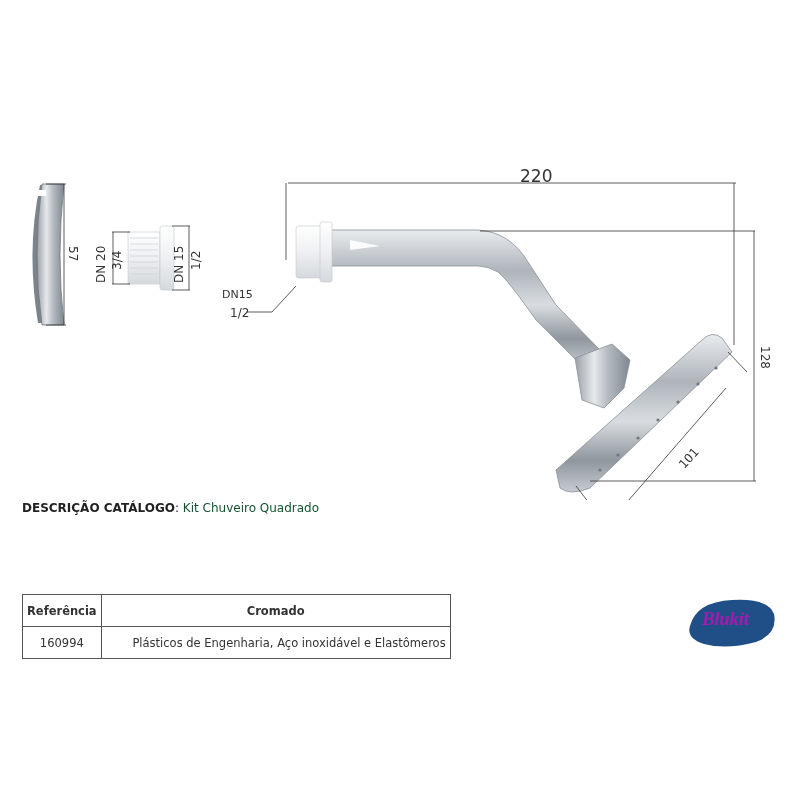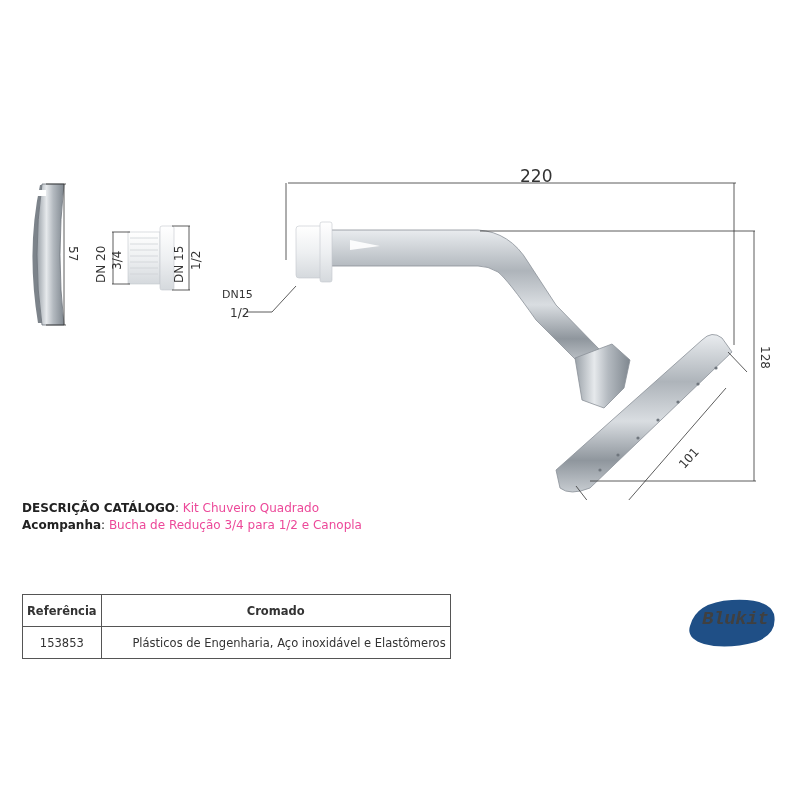--- a/index.html
+++ b/index.html
@@ -1,21 +1,21 @@
 <!DOCTYPE html>
 <html><head>
 <meta charset="utf-8">
 <style>
   html, body { margin:0; padding:0; background:#ffffff; }
   body { width:800px; height:800px; position:relative; overflow:hidden; font-family:"DejaVu Sans", sans-serif; color:#333; }
   .abs { position:absolute; }
   .dim { font-size:11px; color:#333; }
   .desc { left:22px; top:500px; font-size:12px; line-height:16.5px; color:#222; }
   .desc .lbl { font-weight:bold; }
-  .desc .val { font-weight:normal; color:#ec4899; }
+  .desc .val { font-weight:normal; color:#14532d; }
   table.spec { position:absolute; left:22px; top:594px; border-collapse:collapse; font-size:11.5px; color:#333; }
   table.spec th, table.spec td { border:1px solid #555; padding:8px 4px; height:15px; font-weight:normal; }
   table.spec th.ref { font-weight:bold; width:68px; text-align:center; }
   table.spec th.mat { font-weight:bold; width:340px; text-align:center; }
   table.spec td.ref { text-align:center; }
   table.spec td.mat { text-align:right; }
   .logo { left:686px; top:594px; width:92px; height:56px; }
   .vtext { transform-origin:left top; white-space:nowrap; }
 </style>
 </head>
@@ -121,36 +121,35 @@
 
 <div class="abs dim" style="left:222px;top:288px;font-size:11px;">DN15</div>
 <div class="abs dim" style="left:230px;top:306px;font-size:12px;">1/2</div>
 
 <div class="abs dim" style="left:520px;top:166px;font-size:17px;">220</div>
 <div class="abs dim vtext" style="left:772px;top:346px;transform:rotate(90deg);font-size:12px;">128</div>
 <div class="abs dim vtext" style="left:676px;top:462px;transform:rotate(-48deg);font-size:12px;">101</div>
 
 <div class="abs desc">
   <div><span class="lbl">DESCRIÇÃO CATÁLOGO</span><span>: </span><span class="val">Kit Chuveiro Quadrado</span></div>
-  <div><span class="lbl">Acompanha</span><span>: </span><span class="val">Bucha de Redução 3/4 para 1/2 e Canopla</span></div>
 </div>
 
 <table class="spec">
   <thead>
     <tr>
       <th class="ref">Referência</th>
       <th class="mat">Cromado</th>
     </tr>
   </thead>
   <tbody>
     <tr>
-      <td class="ref">153853</td>
+      <td class="ref">160994</td>
       <td class="mat">Plásticos de Engenharia, Aço inoxidável e Elastômeros</td>
     </tr>
   </tbody>
 </table>
 
 <div class="abs logo">
   <svg width="92" height="56" viewBox="0 0 92 56">
     <path d="M4,32 Q10,8 46,6 Q82,4 88,20 Q92,40 70,48 Q40,56 18,50 Q0,44 4,32 Z" fill="#1f4f86"></path>
   </svg>
-  <div class="abs" style="left:16px;top:14px;font-family:Liberation Mono, monospace;font-weight:bold;font-style:italic;font-size:19px;color:#404040;letter-spacing:-0.3px;">Blukit</div>
+  <div class="abs" style="left:16px;top:14px;font-family:Liberation Serif, serif;font-weight:bold;font-style:italic;font-size:19px;color:#a21caf;letter-spacing:-0.3px;">Blukit</div>
 </div>
 
 </body></html>

